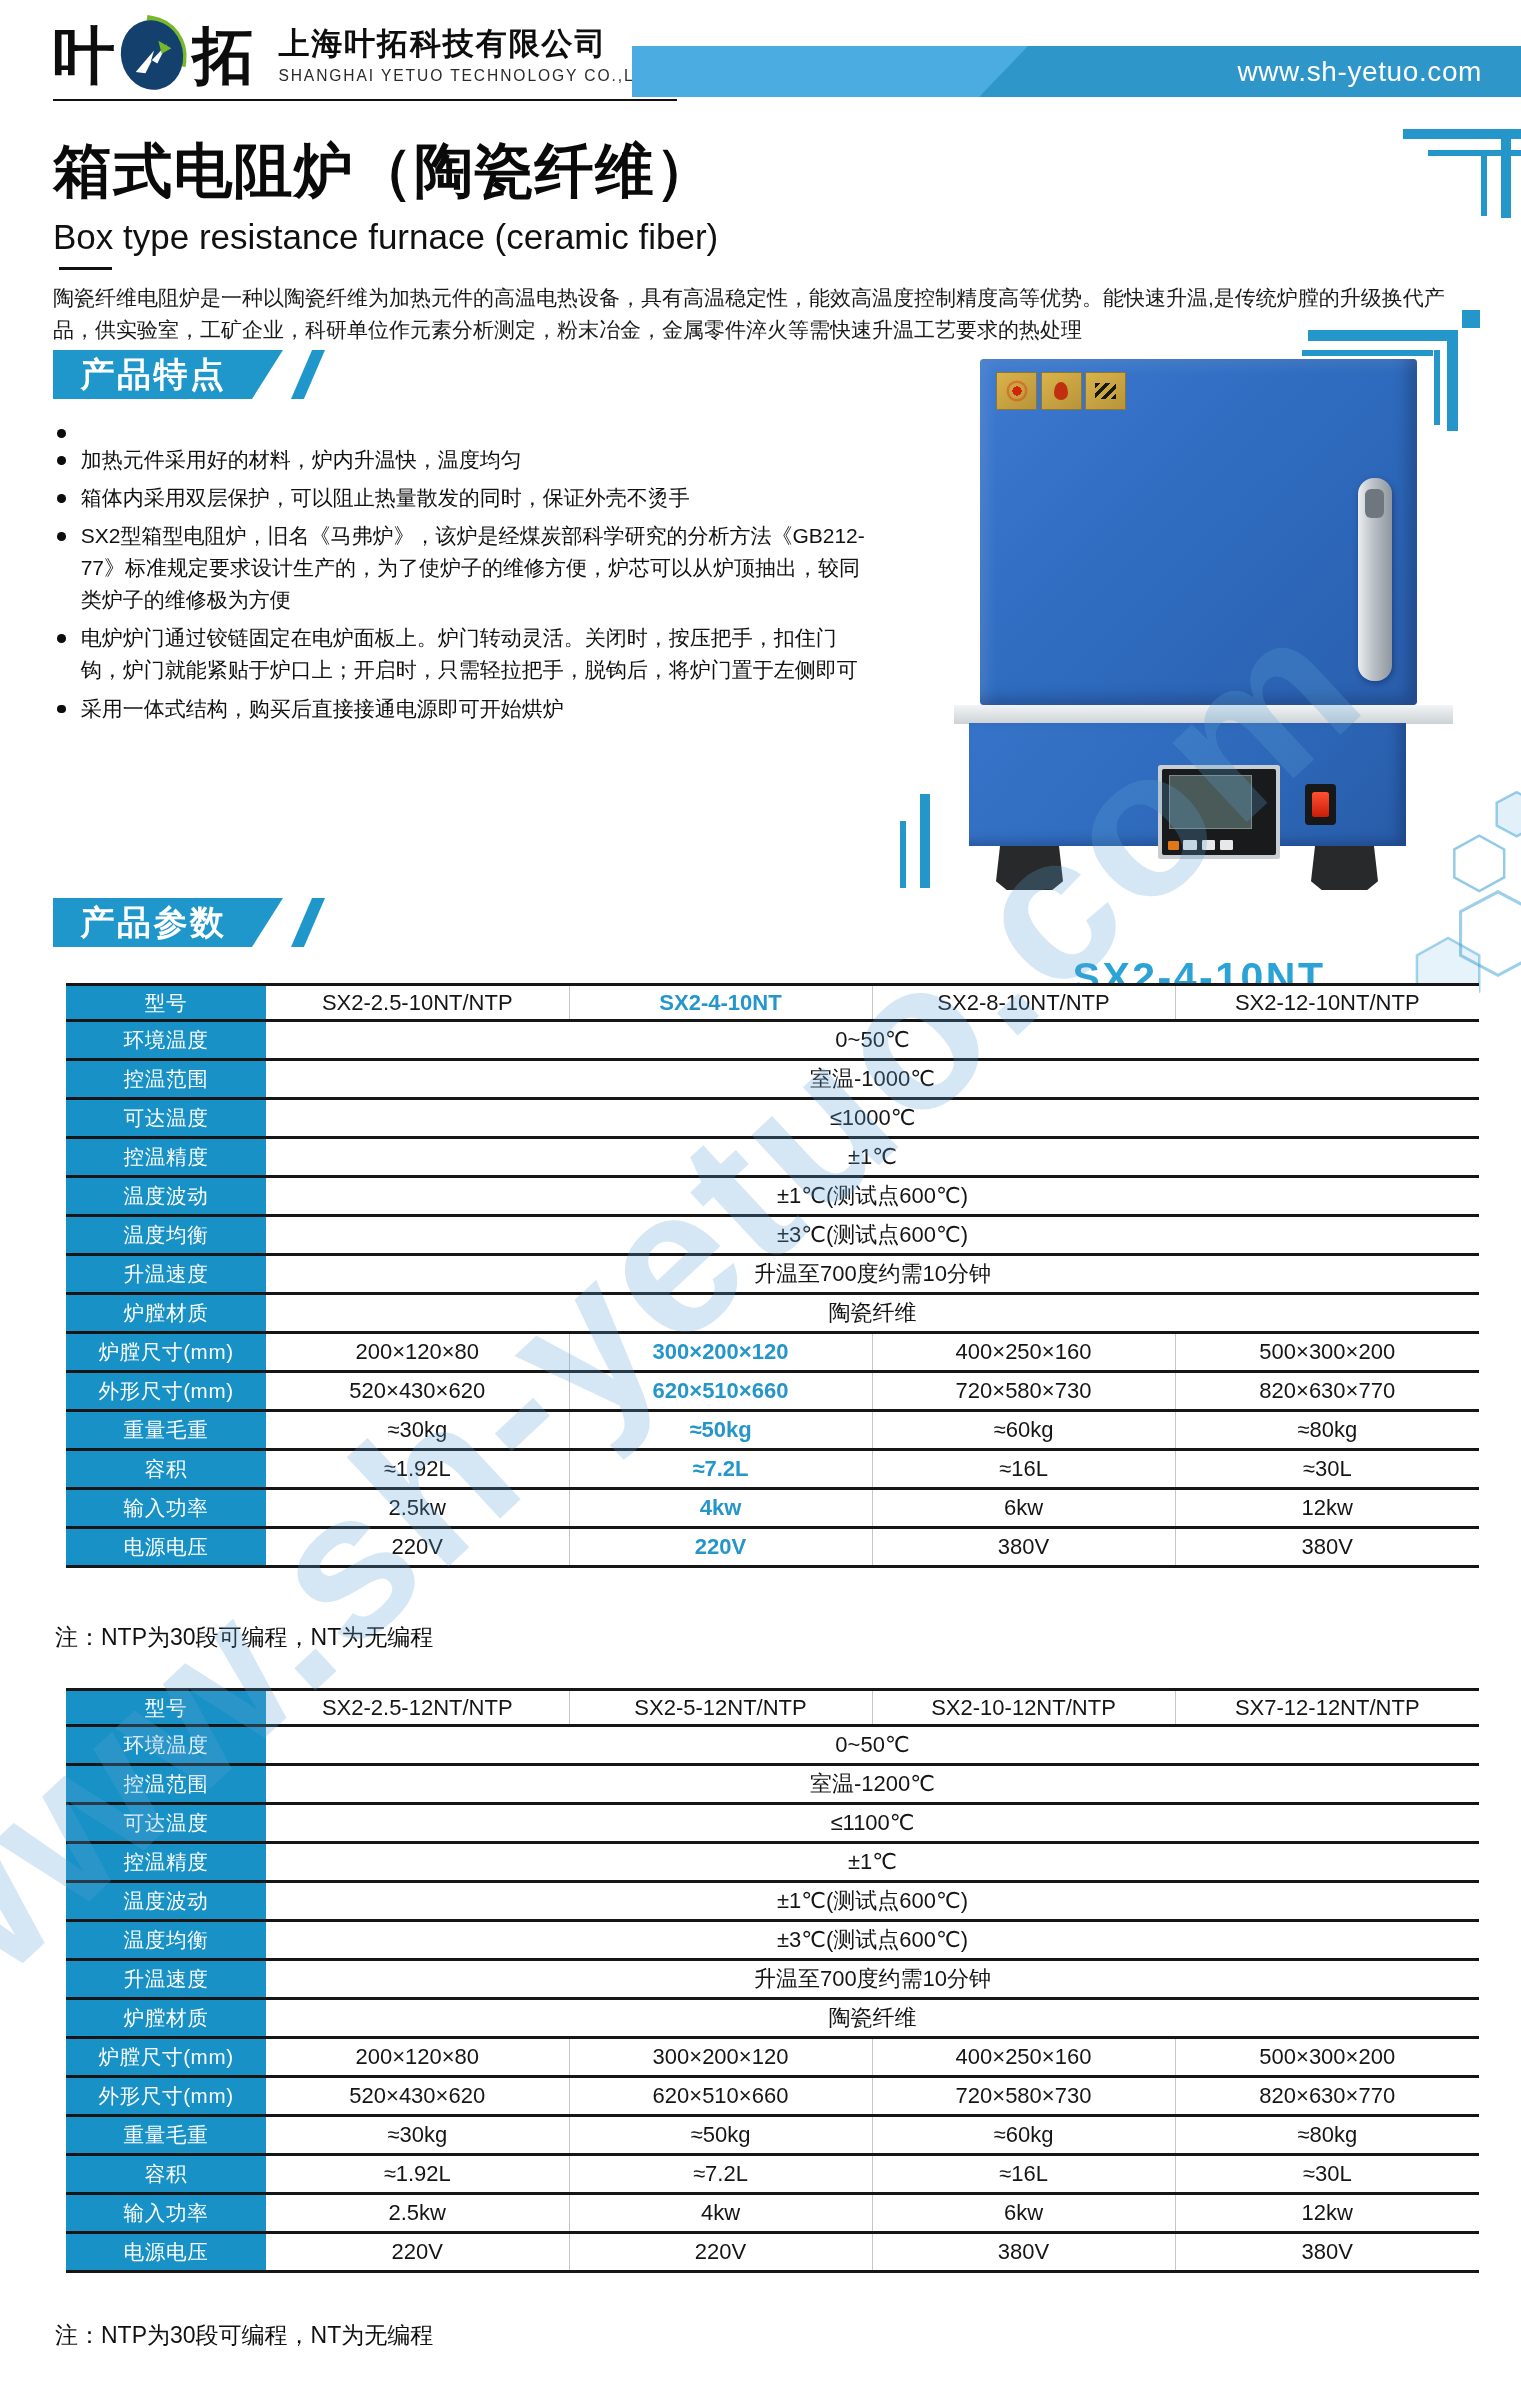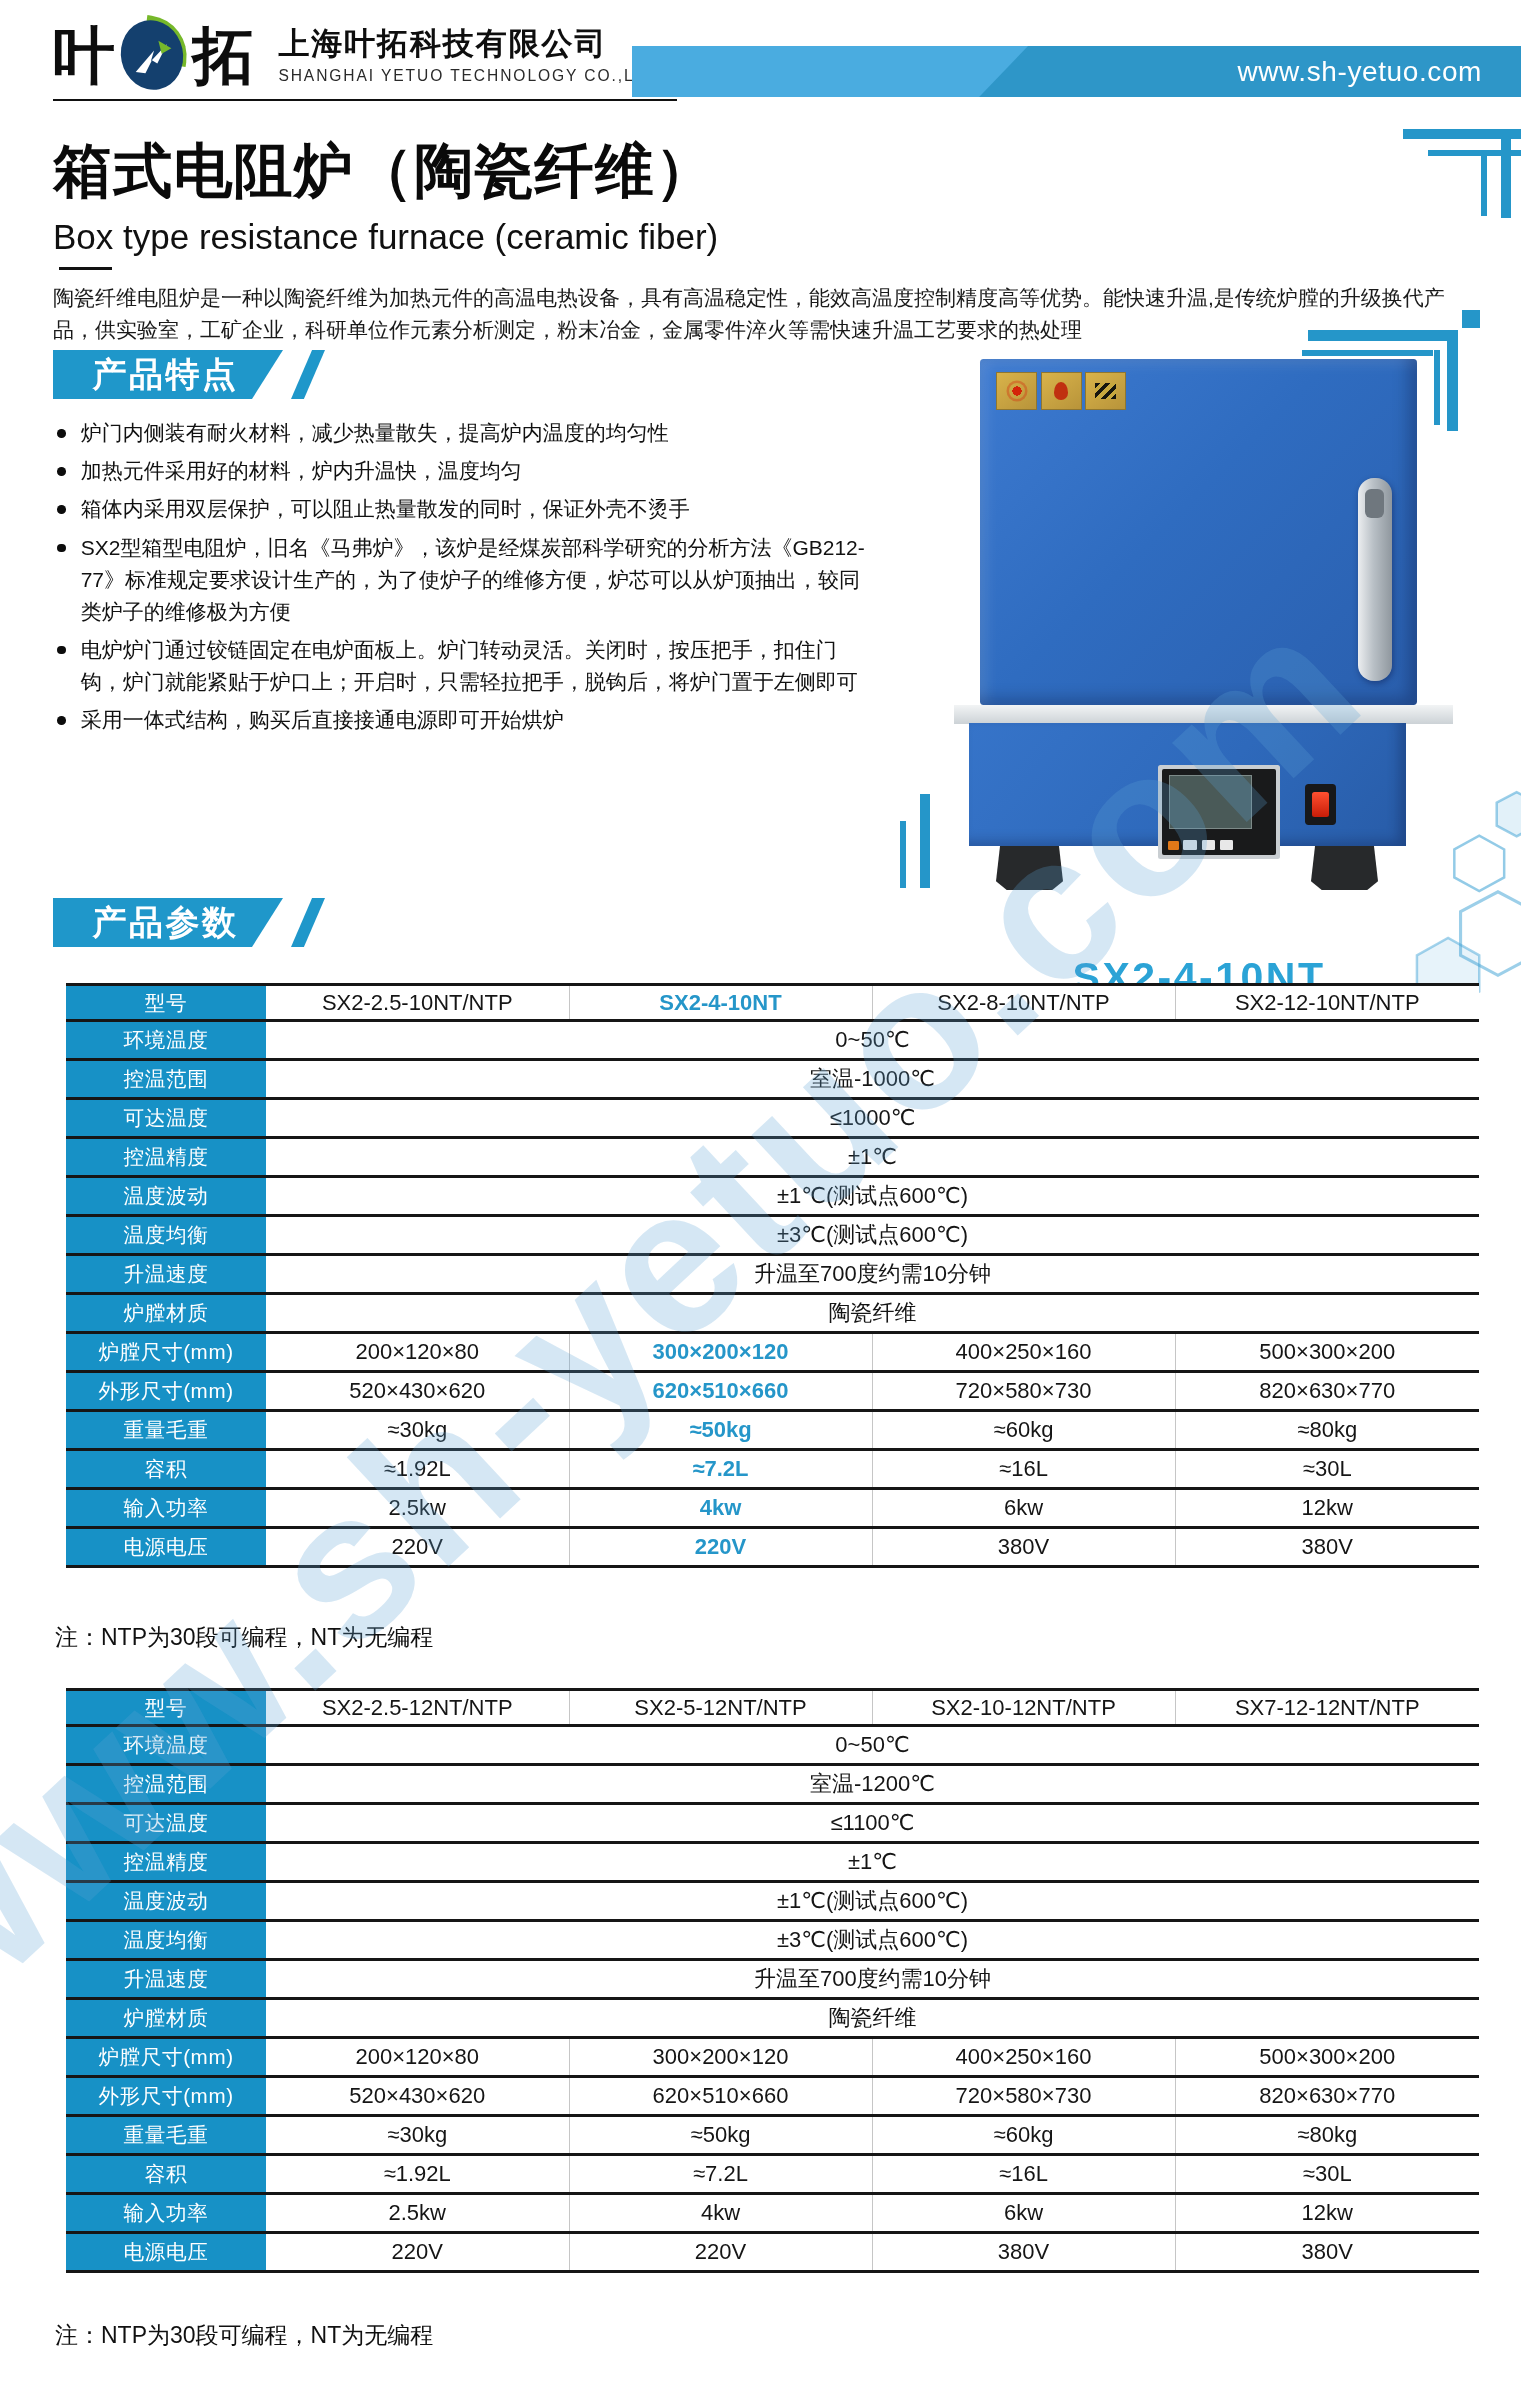--- a/index.html
+++ b/index.html
@@ -29,21 +29,21 @@
   
   .title-cn{position:absolute;left:53px;top:132px;font-size:59px;font-weight:900;letter-spacing:1.2px;color:#0a0a0a;font-family:Liberation Mono, monospace;}
   .title-en{position:absolute;left:53px;top:217px;font-size:35px;font-weight:500;color:#101010;}
   .title-underline{position:absolute;left:59px;top:267px;width:53px;height:2.5px;background:#111;}
   .intro{position:absolute;left:53px;top:282px;width:1423px;font-size:21px;line-height:32px;color:#1a1a1a;}
   
   .band{position:absolute;height:49px;}
   .band-main{position:absolute;left:0;top:0;width:230px;height:49px;background:#1f97ca;
     clip-path:polygon(0 0,100% 0,calc(100% - 31px) 100%,0 100%);
     display:flex;align-items:center;}
-  .band-label{padding-left:27.5px;font-size:34px;font-weight:700;color:#ffffff;letter-spacing:2.5px;margin-left:12px;}
+  .band-label{padding-left:27.5px;font-size:34px;font-weight:700;color:#ffffff;letter-spacing:2.5px;}
   .band-stripe{position:absolute;left:238px;top:0;width:34px;height:49px;background:#1f97ca;
     clip-path:polygon(62% 0,100% 0,38% 100%,0 100%);}
   
   .features{position:absolute;left:57px;top:417px;width:812px;}
   .feature{display:flex;margin-bottom:6.2px;}
   .feature .dot{flex:0 0 8.7px;width:8.7px;height:8.7px;border-radius:50%;background:#0c0c0c;margin:12px 15px 0 0;}
   .feature .txt{font-size:21px;line-height:32px;color:#111;}
   
   .furnace{position:absolute;left:918px;top:325px;width:604px;height:705px;}
   .door{position:absolute;left:62px;top:34px;width:437px;height:346px;border-radius:3.7px;
@@ -141,21 +141,20 @@
   <div class="band" style="left:53px;top:350px;">
     <div class="band-main">
         <div class="band-label">产品特点</div>
       </div>
     <div class="band-stripe"></div>
   </div>
 
   <div class="features">
     <div class="feature">
         <div class="dot"></div>
-        <div class="txt">炉门内侧装有耐火材料，减少热量散失，提高炉内温度的均匀性</div>
       </div>
     <div class="feature">
         <div class="dot"></div>
         <div class="txt">加热元件采用好的材料，炉内升温快，温度均匀</div>
       </div>
     <div class="feature">
         <div class="dot"></div>
         <div class="txt">箱体内采用双层保护，可以阻止热量散发的同时，保证外壳不烫手</div>
       </div>
     <div class="feature">

